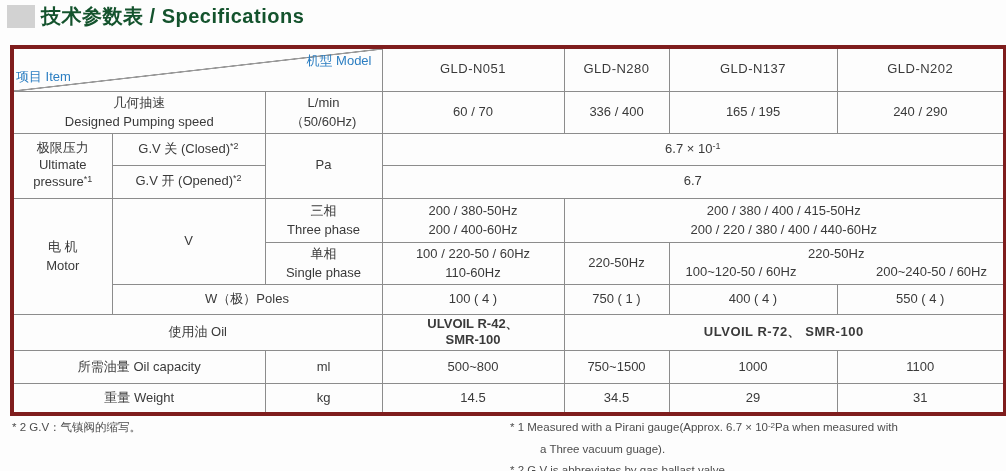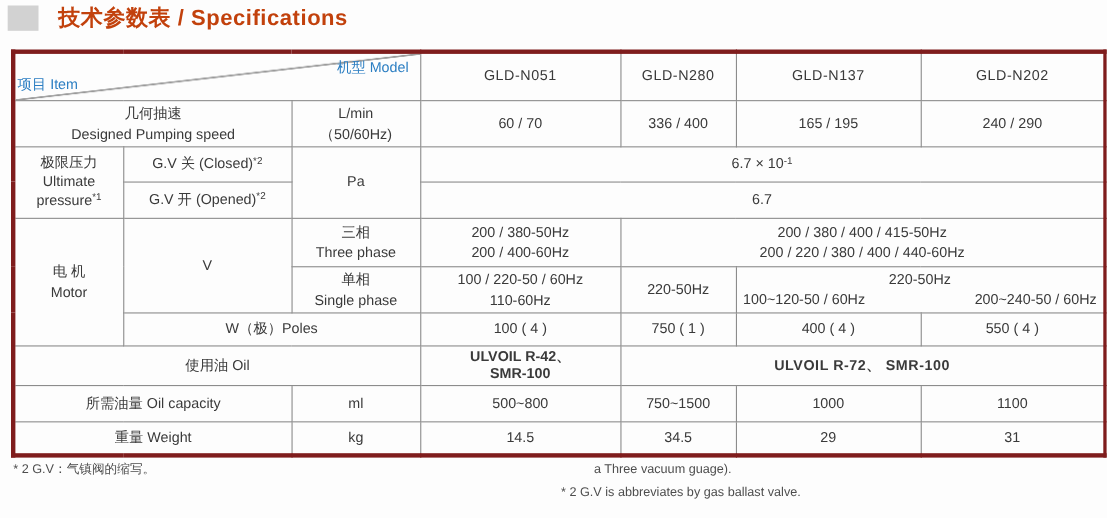--- a/index.html
+++ b/index.html
@@ -2,21 +2,21 @@
 <html><head>
 <meta charset="utf-8">
 <style>
   * { margin: 0; padding: 0; box-sizing: border-box; }
   html, body { width: 1006px; height: 471px; background: #fdfdfd; overflow: hidden; }
   body { font-family: "Liberation Sans", "DejaVu Sans", sans-serif; position: relative; }
 
   
   .title-row { position: absolute; left: 7px; top: 3px; display: flex; align-items: center; }
   .title-square { width: 28px; height: 23px; background: #d2d2d2; display: inline-block; }
-  .page-title { font-size: 20px; font-weight: bold; color: #c2410c; margin-left: 18px; letter-spacing: 0.5px; }
+  .page-title { font-size: 20px; font-weight: bold; color: #14532d; margin-left: 6px; letter-spacing: 0.5px; }
 
   
   table.spec { position: absolute; left: 10px; top: 45px; width: 993px;
     border-collapse: collapse; table-layout: fixed;
     border: 4px solid #7f1d1d; }
   table.spec td { border: 1px solid #8c8c8c; font-size: 13px; color: #3a3a3a;
     text-align: center; vertical-align: middle; padding: 1px 4px; line-height: 1.3; }
   td.lbl { color: #2b7ec2; }
   td.left { text-align: left; padding-left: 12px; }
   td.model-h { font-size: 13.5px; letter-spacing: 0.5px; }
@@ -27,21 +27,21 @@
     background: linear-gradient(to bottom right,
       transparent calc(50% - 1px), #999 calc(50% - 0.5px),
       #999 calc(50% + 0.5px), transparent calc(50% + 1px)); }
   .corner-model { position: absolute; top: 4px; right: 10px; color: #2b7ec2; font-size: 13px; }
   .corner-item  { position: absolute; bottom: 5px; left: 2px; color: #2b7ec2; font-size: 13px; }
 
   
   .two-line div { line-height: 19px; }
   td.oil-small { font-size: 12px; font-weight: bold; line-height: 15px; }
   td.oil-big { font-size: 14.5px; font-weight: bold; letter-spacing: 0.5px; }
-  .split-row { display: flex; justify-content: space-between; padding: 0 6px; line-height: 18px; }
+  .split-row { display: flex; justify-content: space-between; padding: 0 16px; line-height: 18px; }
   .split-row span { white-space: nowrap; }
   .center-line { line-height: 18px; }
 
   
   .footnotes { position: absolute; top: 417px; left: 12px; width: 986px; display: flex; }
   .fn-col { font-size: 11.5px; color: #4d4d4d; line-height: 21px; }
   .fn-zh { width: 498px; }
   .fn-en { width: 480px; }
   .fn-indent { padding-left: 30px; }
   .fn-sup { font-size: 8px; position: relative; top: -3px; }
@@ -188,16 +188,19 @@
     <td>31</td>
   </tr>
 </tbody>
   </table>
 
 <div class="footnotes">
   <div class="fn-col fn-zh">
     <div>* 2 G.V：气镇阀的缩写。</div>
   </div>
   <div class="fn-col fn-en">
+    <div>
+      <span>* 1 Measured with a Pirani gauge(Approx. 6.7 × 10</span><span class="fn-sup">-2</span><span>Pa when measured with</span>
+    </div>
     <div class="fn-indent">a Three vacuum guage).</div>
     <div>* 2 G.V is abbreviates by gas ballast valve.</div>
   </div>
 </div>
 
 </body></html>

